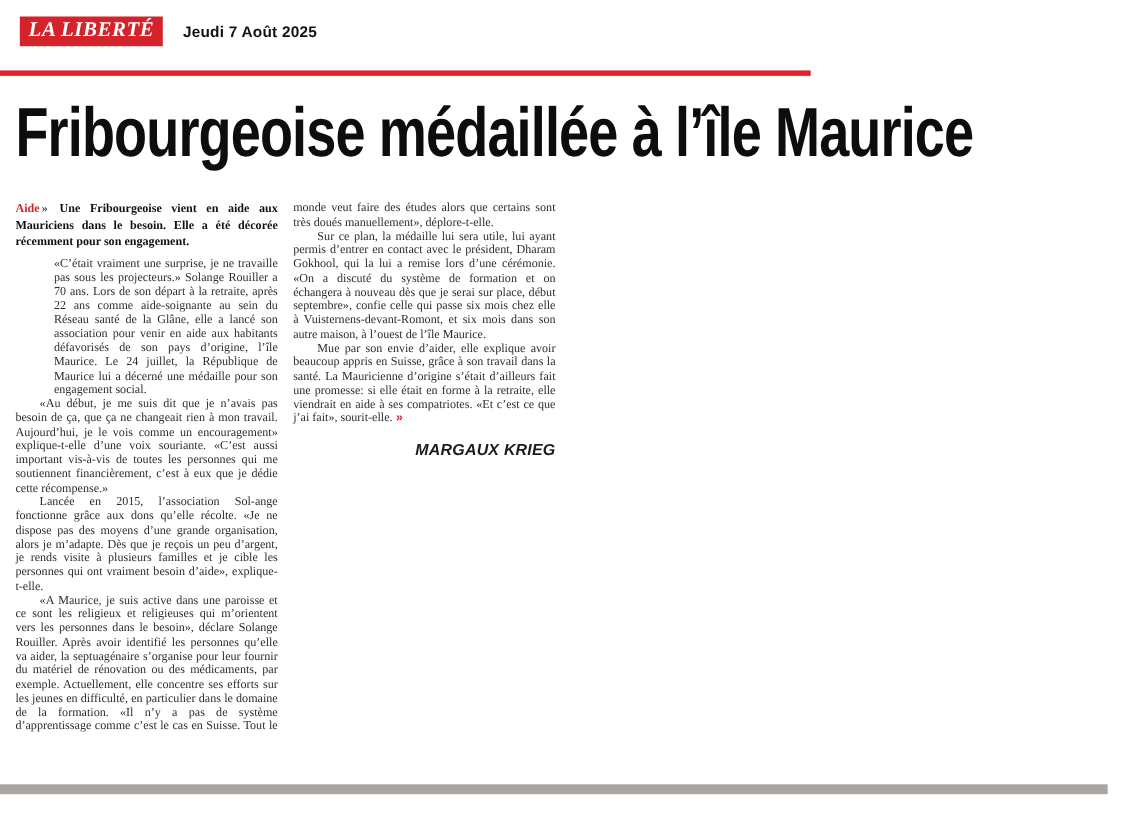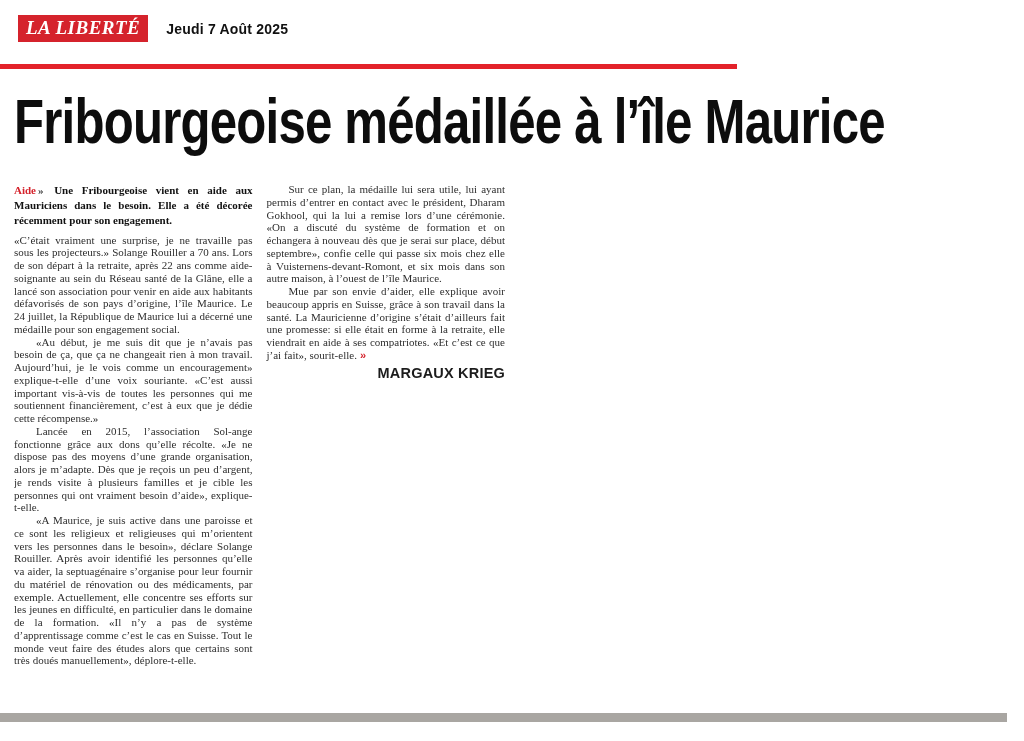--- a/index.html
+++ b/index.html
@@ -76,35 +76,36 @@
   }
   .lead .kicker{color:var(--kicker-red);}
   .lead .kicker-sep{color:#444;padding:0 2px;}
   .article-body p.bodytext{
     font-family:"Liberation Serif",serif;
     font-size:11px;
     line-height:1.16;
     color:var(--ink);
     text-indent:22px;
   }
-  .article-body p.bodytext.first{text-indent:0;}
+  .article-body p.bodytext.first{text-indent:0;margin-left:35px;}
   .endmark{
     color:var(--kicker-red);
     font-weight:700;
     font-family:"Liberation Sans",sans-serif;
     padding-left:3px;
   }
   .byline{
     font-family:"Liberation Sans",sans-serif;
     font-weight:700;
     font-size:14.5px;
     color:#1c1c1c;
     text-align:right;
-    margin-top:3px;
+    margin-top:15px;
     letter-spacing:.2px;
+    font-style:italic;
   }
 
   
   .footer-bar{
     position:absolute;left:0;top:713px;
     width:1007px;height:9px;
     background:var(--footer-gray);
   }
 </style>
 </head>

